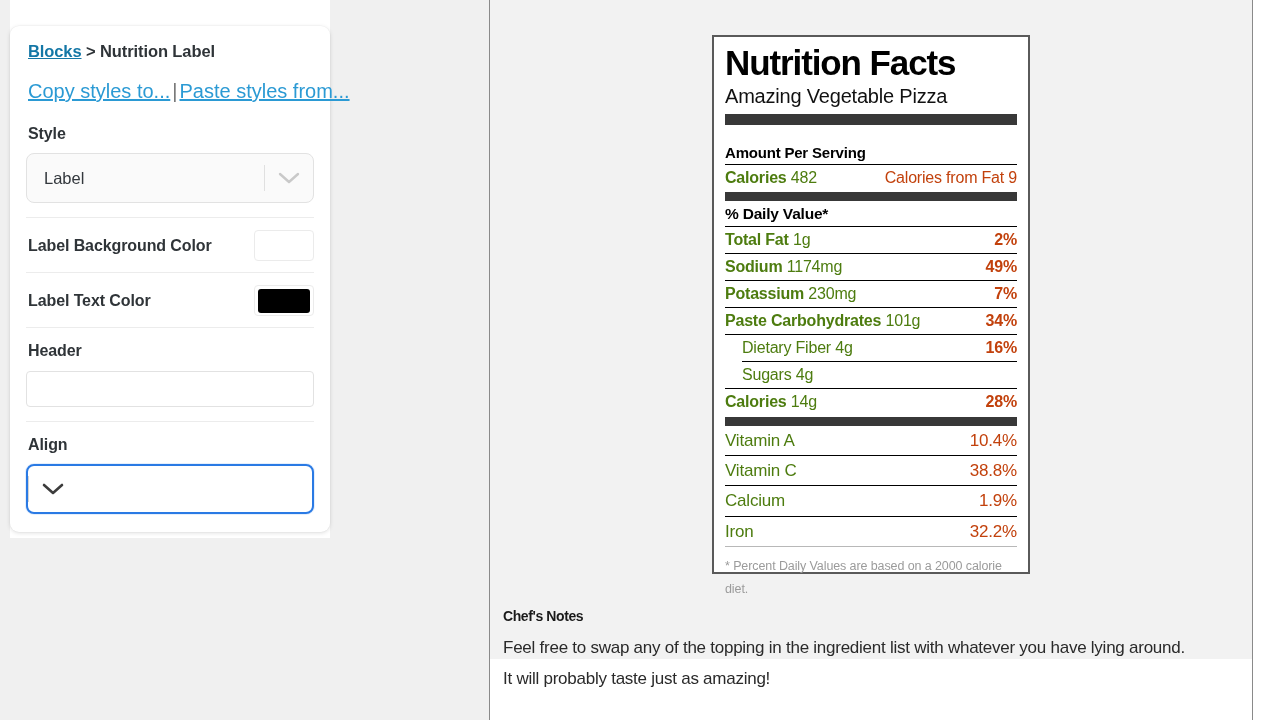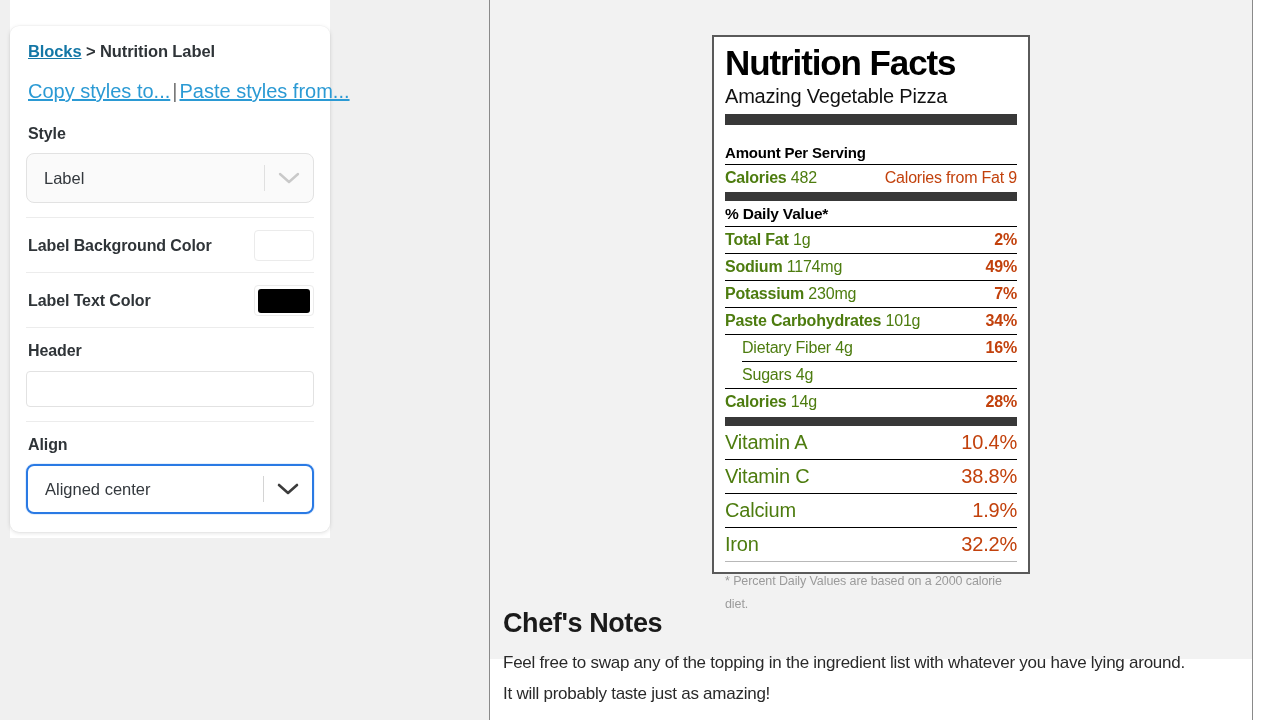--- a/index.html
+++ b/index.html
@@ -268,21 +268,21 @@
     align-items: baseline;
     font-size: 16px;
     padding: 3px 0 3px 0;
     letter-spacing: -0.2px;
     line-height: 1.25;
   }
   .nf-row .nm { color: #4d7c0f; }
   .nf-row .nm b { font-weight: bold; }
   .nf-row .pct { font-weight: bold; color: #c2410c; }
   .nf-row.indent { padding-left: 17px; }
-  .nf-row.vitamin { font-size: 20px; padding: 4px 0 4px 0; text-align: right; }
+  .nf-row.vitamin { font-size: 17px; padding: 4px 0 4px 0; text-align: right; }
   .nf-row.vitamin .pct { font-weight: normal; }
 
   .nf-amount {
     font-size: 15px;
     font-weight: bold;
     padding: 19px 0 3px 0;
     letter-spacing: -0.2px;
   }
   .nf-dv {
     font-size: 15.5px;
@@ -300,21 +300,21 @@
   }
 
   
   .chef-block {
     position: absolute;
     left: 13px;
     top: 608px;
     width: 690px;
   }
   .chef-title {
-    font-size: 27px;
+    font-size: 14px;
     font-weight: bold;
     color: #1a1a1a;
     letter-spacing: -0.4px;
     margin-bottom: 8px;
   }
   .chef-body {
     font-size: 17px;
     color: #2a2a2a;
     line-height: 1.85;
     letter-spacing: -0.25px;
@@ -378,21 +378,20 @@
     <div class="field-block" style="padding-top:14px">
       <div class="field-label">Header</div>
       <input class="text-input" type="text" value="" placeholder="" style="">
     </div>
 
     <div class="divider-line" style="margin-top:14px"></div>
 
     <div class="field-block" style="padding-top:14px">
       <div class="field-label">Align</div>
       <div class="select-control focused">
-        <span class="sel-value">Aligned center</span>
         <span class="sel-divider"></span>
         <span class="sel-chevron">
           <svg width="22" height="14" viewBox="0 0 22 14">
             <path d="M2 3 L11 11 L20 3" fill="none" stroke="#3c3c3c" stroke-width="2.6" stroke-linecap="round" stroke-linejoin="round"></path>
           </svg>
         </span>
       </div>
     </div>
 
   </div>

